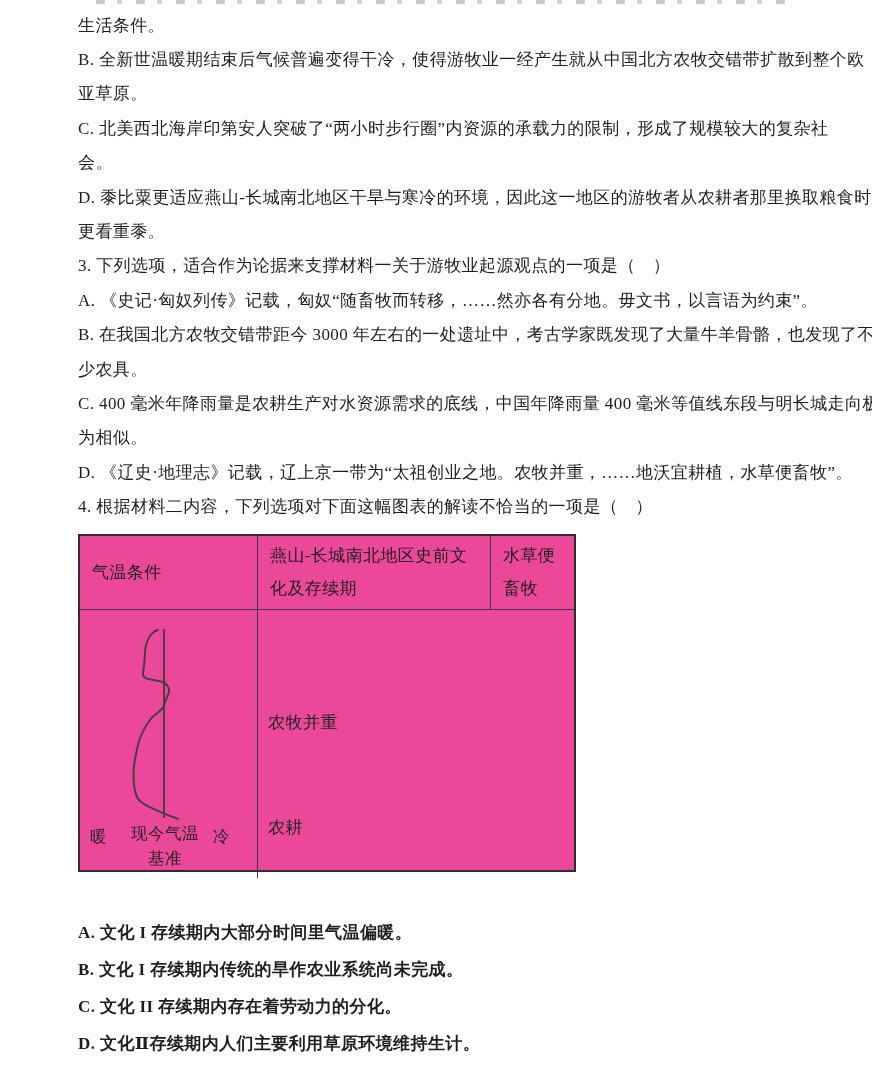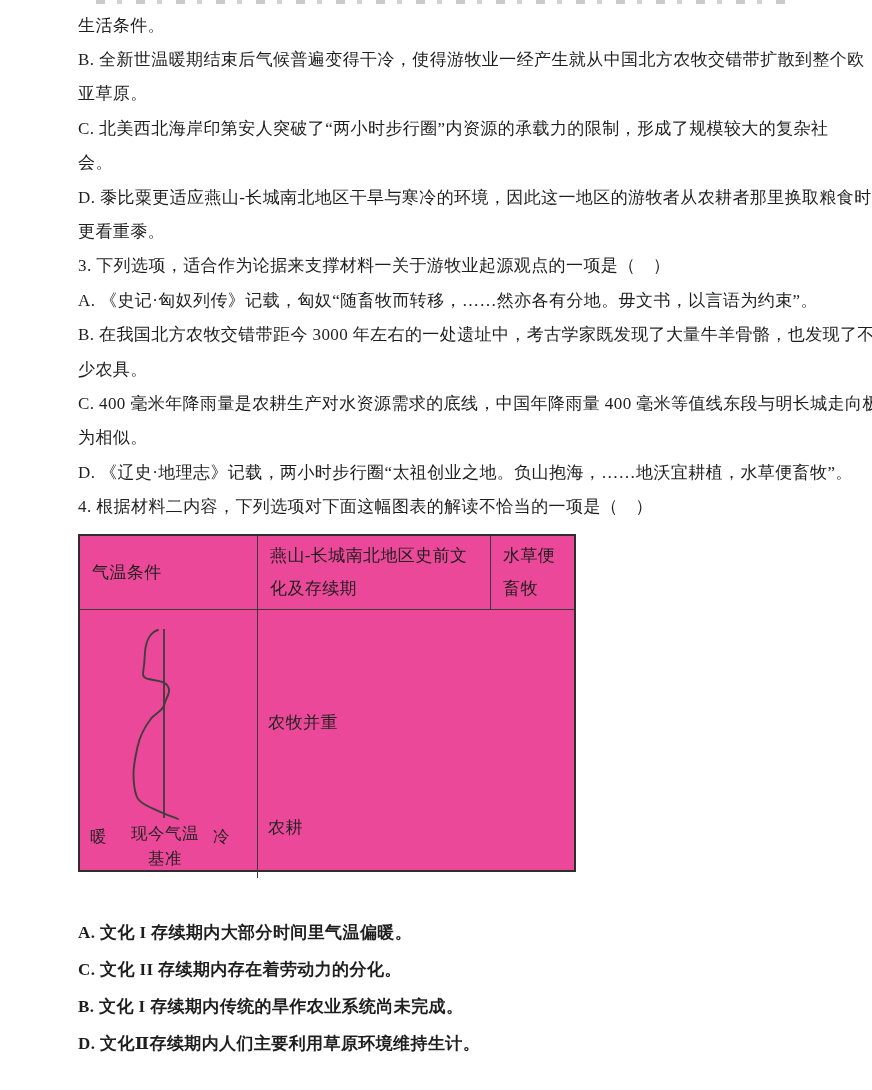--- a/index.html
+++ b/index.html
@@ -61,21 +61,21 @@
     <div class="t-line">会。</div>
     <div class="t-line">D. 黍比粟更适应燕山-长城南北地区干旱与寒冷的环境，因此这一地区的游牧者从农耕者那里换取粮食时</div>
     <div class="t-line">更看重黍。</div>
 
     <div class="t-line">3. 下列选项，适合作为论据来支撑材料一关于游牧业起源观点的一项是（　）</div>
     <div class="t-line">A. 《史记·匈奴列传》记载，匈奴“随畜牧而转移，……然亦各有分地。毋文书，以言语为约束”。</div>
     <div class="t-line">B. 在我国北方农牧交错带距今 3000 年左右的一处遗址中，考古学家既发现了大量牛羊骨骼，也发现了不</div>
     <div class="t-line">少农具。</div>
     <div class="t-line">C. 400 毫米年降雨量是农耕生产对水资源需求的底线，中国年降雨量 400 毫米等值线东段与明长城走向极</div>
     <div class="t-line">为相似。</div>
-    <div class="t-line">D. 《辽史·地理志》记载，两小时步行圈“太祖创业之地。负山抱海，……地沃宜耕植，水草便畜牧”。</div>
+    <div class="t-line">D. 《辽史·地理志》记载，辽上京一带为“太祖创业之地。农牧并重，……地沃宜耕植，水草便畜牧”。</div>
 
     <div class="t-line">4. 根据材料二内容，下列选项对下面这幅图表的解读不恰当的一项是（　）</div>
 
     <div class="fig-table">
 
       <div class="cell hcell b-r b-b">气温条件</div>
       <div class="cell hcell b-r b-b">燕山-长城南北地区史前文化及存续期</div>
       <div class="cell hcell b-b">水草便畜牧</div>
 
       <div class="cell b-r">
@@ -103,19 +103,19 @@
 
 
       <div class="cell">
         <div class="abs fig-label lv" style="top:101px;">农牧并重</div>
         <div class="abs fig-label lv" style="top:206px;">农耕</div>
       </div>
     </div>
 
     <div class="post-options">
       <div class="t-line">A. 文化 I 存续期内大部分时间里气温偏暖。</div>
+      <div class="t-line">B. 文化 I 存续期内传统的旱作农业系统尚未完成。</div>
       <div class="t-line">C. 文化 II 存续期内存在着劳动力的分化。</div>
-      <div class="t-line">B. 文化 I 存续期内传统的旱作农业系统尚未完成。</div>
       <div class="t-line">D. 文化Ⅱ存续期内人们主要利用草原环境维持生计。</div>
     </div>
 
   </div>
 </div>
 
 </body></html>

